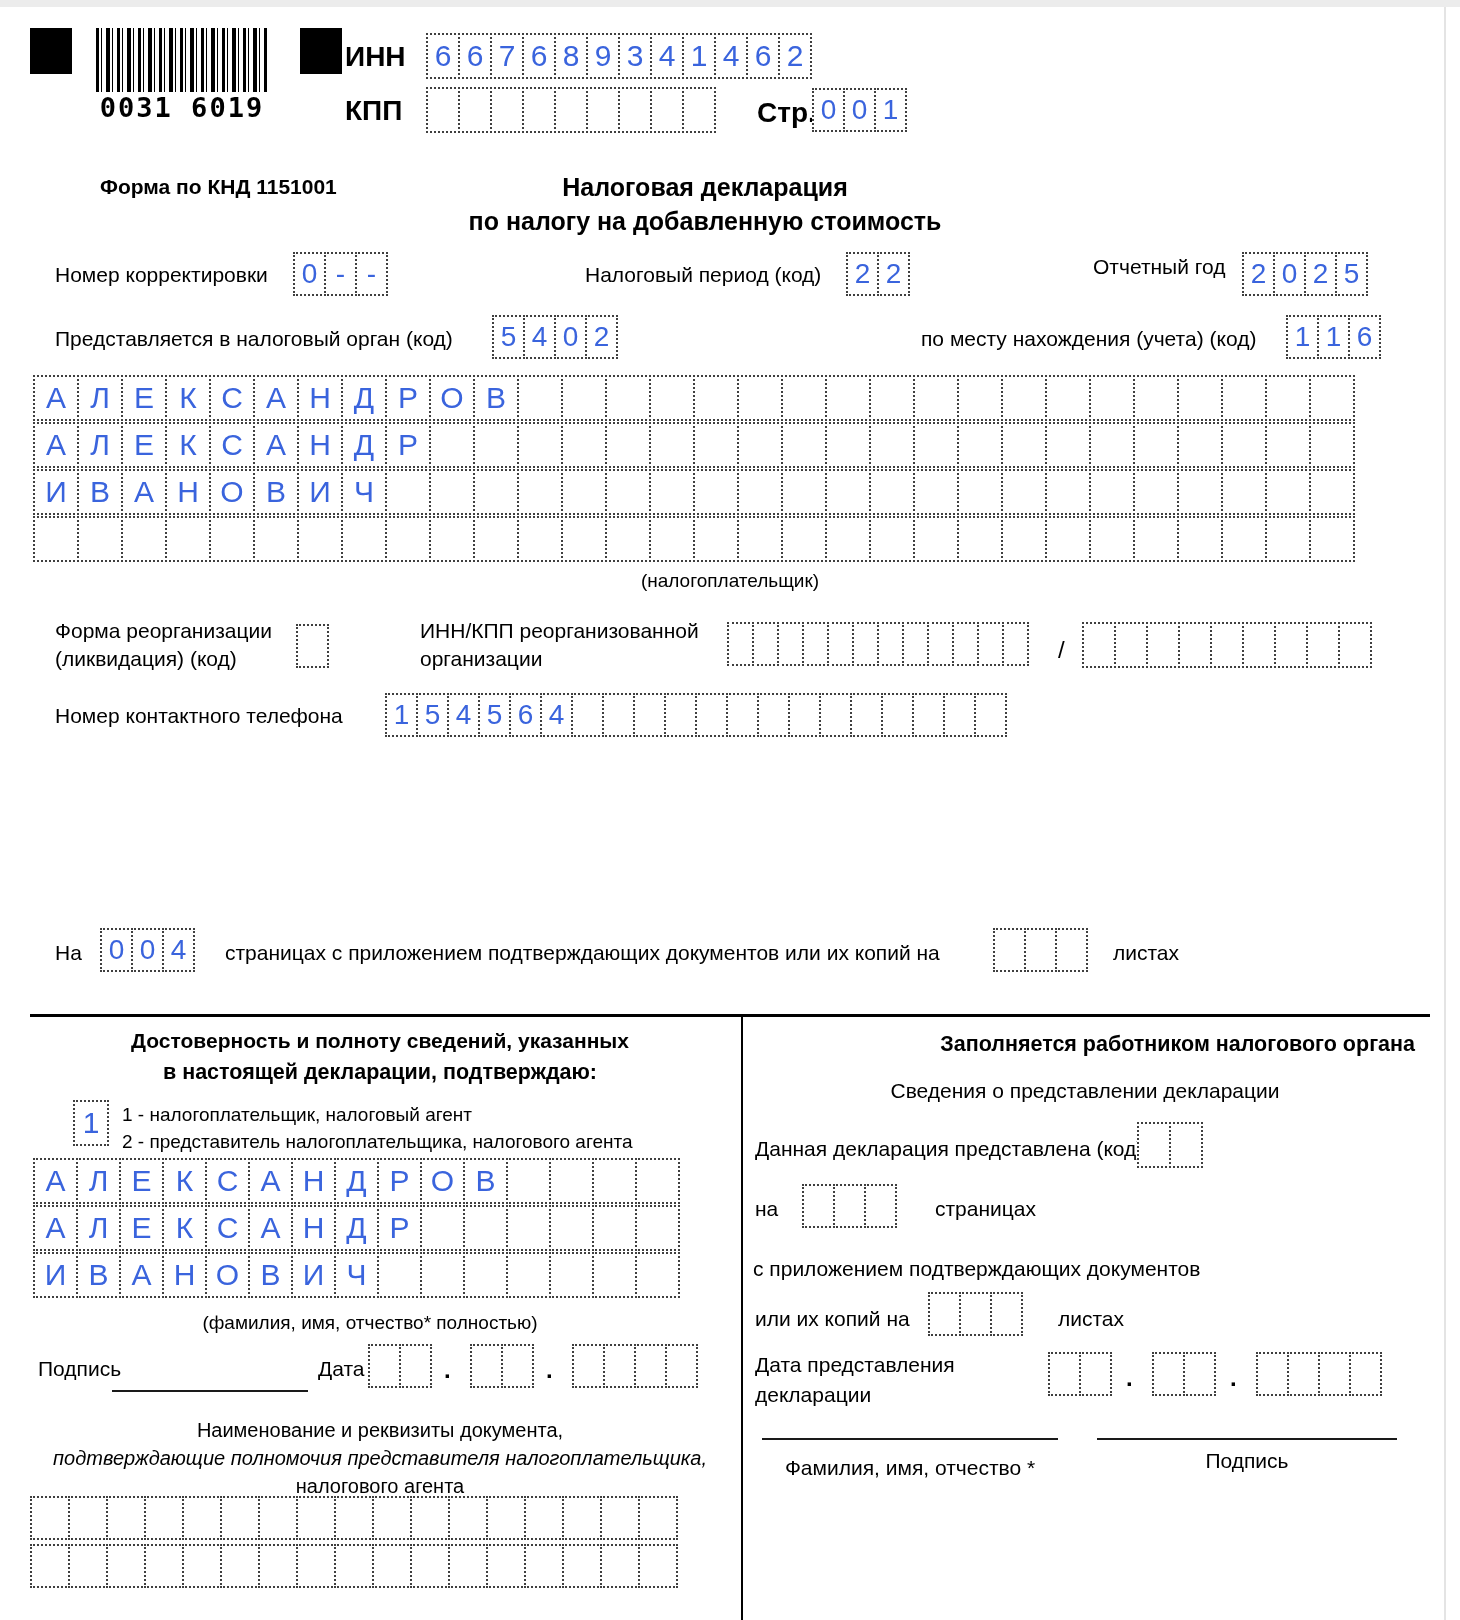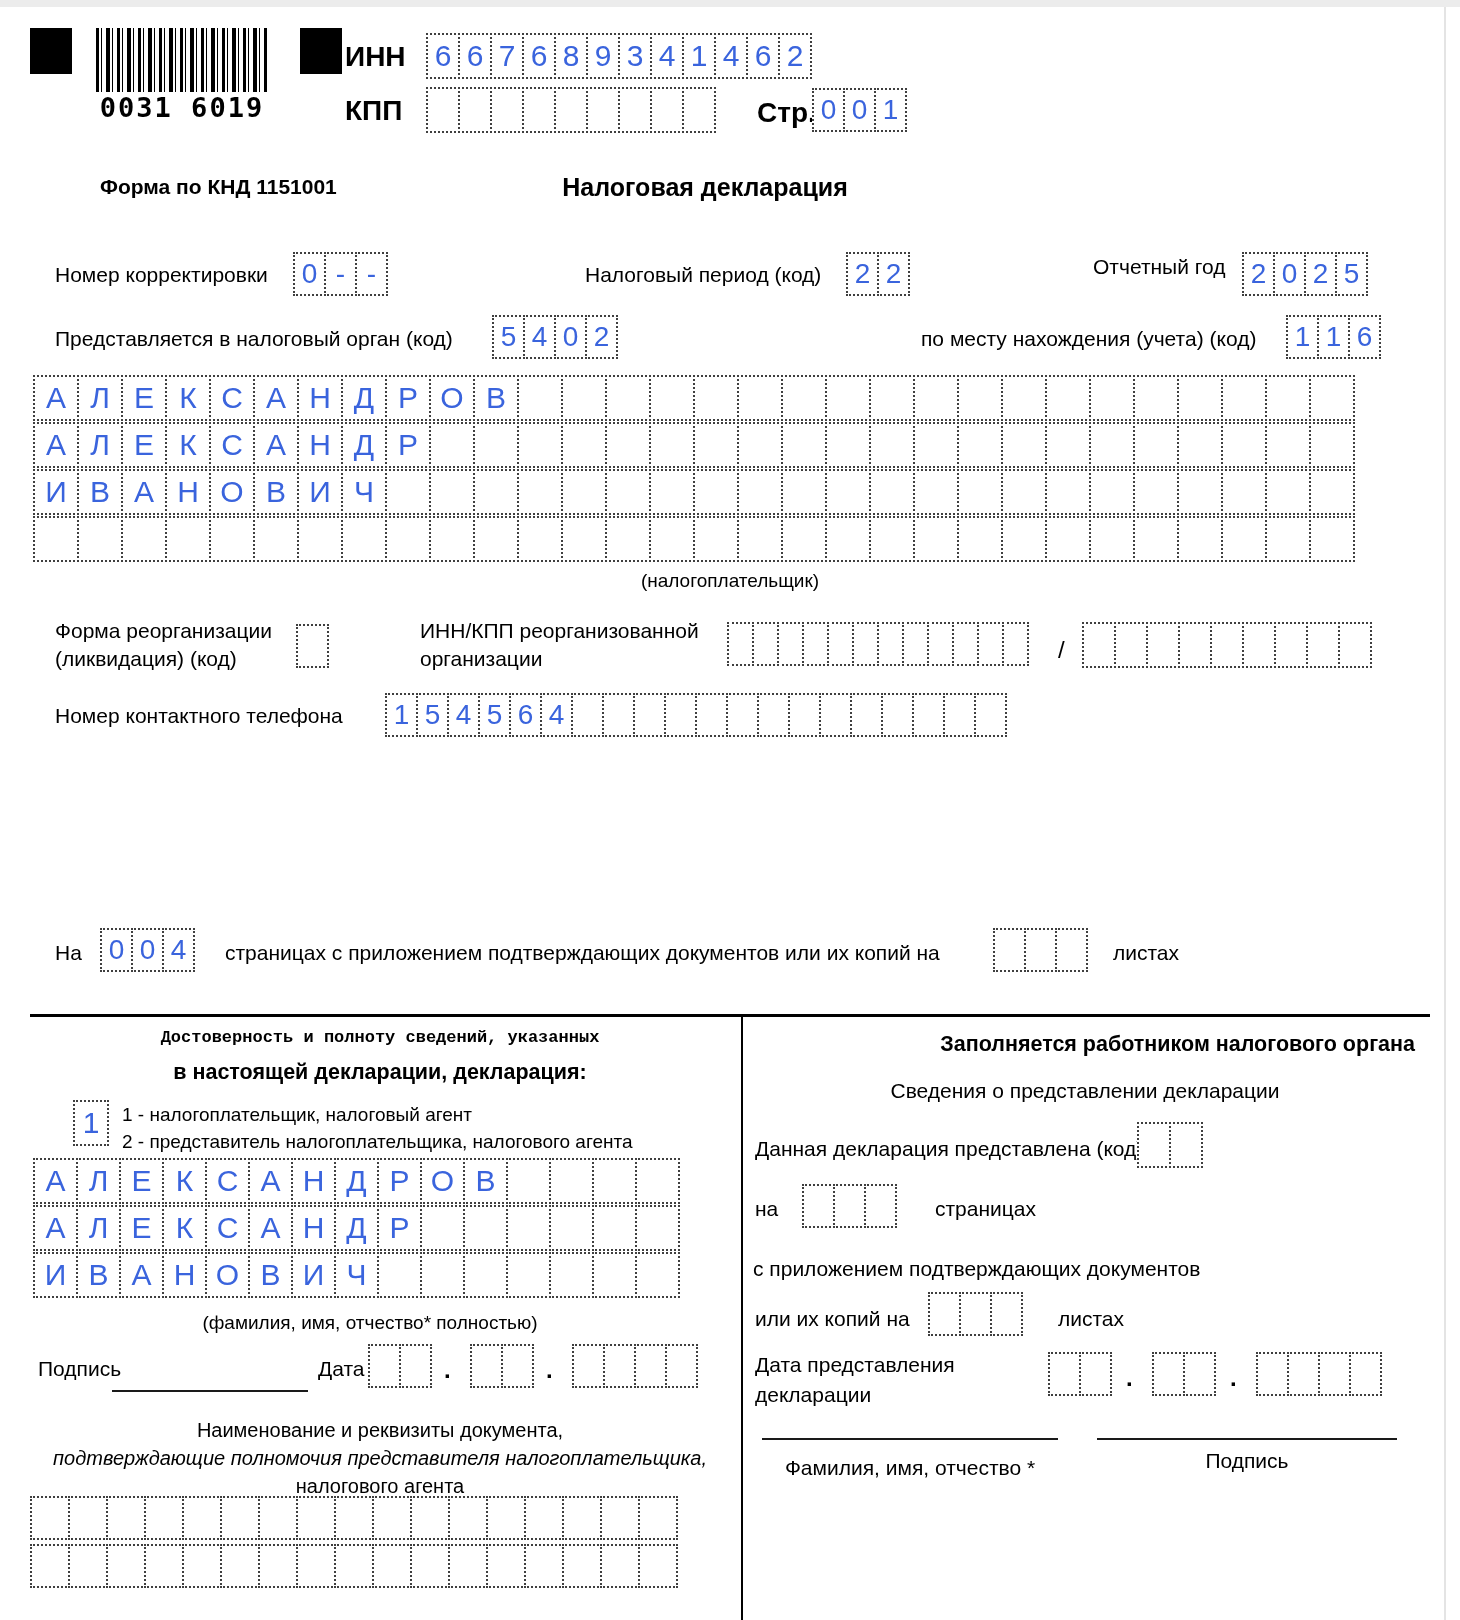--- a/index.html
+++ b/index.html
@@ -71,20 +71,21 @@
     </div>
   <div class="lbl b" style="left:757px;top:96px;font-size:28px;">Стр.</div>
   <div class="cells c33" style="left:812px;top:88px;">
       <div class="cell">0</div>
       <div class="cell">0</div>
       <div class="cell">1</div>
     </div>
 
   <div class="lbl b" style="left:100px;top:174px;">Форма по КНД 1151001</div>
   <div class="lbl b ctr" style="left:355px;top:172px;width:700px;font-size:25px;">Налоговая декларация</div>
+  <div class="lbl b ctr" style="left:355px;top:206px;width:700px;font-size:25px;">по налогу на добавленную стоимость</div>
 
   <div class="lbl" style="left:55px;top:262px;">Номер корректировки</div>
   <div class="cells c33" style="left:293px;top:252px;">
       <div class="cell">0</div>
       <div class="cell">-</div>
       <div class="cell">-</div>
     </div>
   <div class="lbl" style="left:585px;top:262px;">Налоговый период (код)</div>
   <div class="cells c33" style="left:846px;top:252px;">
       <div class="cell">2</div>
@@ -310,22 +311,22 @@
   <div class="cells c33" style="left:993px;top:928px;">
       <div class="cell"></div>
       <div class="cell"></div>
       <div class="cell"></div>
     </div>
   <div class="lbl" style="left:1113px;top:940px;">листах</div>
 
   <div class="hline" style="left:30px;top:1014px;width:1400px;"></div>
   <div class="vline" style="left:741px;top:1014px;height:606px;"></div>
 
-  <div class="lbl b ctr" style="left:40px;top:1028px;width:680px;font-size:17px;font-family:Liberation Mono, monospace;">Достоверность и полноту сведений, указанных</div>
-  <div class="lbl b ctr" style="left:40px;top:1060px;width:680px;font-size:21.5px;">в настоящей декларации, декларация:</div>
+  <div class="lbl b ctr" style="left:40px;top:1028px;width:680px;font-size:21px;">Достоверность и полноту сведений, указанных</div>
+  <div class="lbl b ctr" style="left:40px;top:1060px;width:680px;font-size:21.5px;">в настоящей декларации, подтверждаю:</div>
   <div class="cells c36" style="left:73px;top:1100px;">
       <div class="cell">1</div>
     </div>
   <div class="lbl sm" style="left:122px;top:1104px;">1 - налогоплательщик, налоговый агент</div>
   <div class="lbl sm" style="left:122px;top:1131px;">2 - представитель налогоплательщика, налогового агента</div>
   <div class="cells c45" style="left:33px;top:1158px;">
       <div class="cell">А</div>
       <div class="cell">Л</div>
       <div class="cell">Е</div>
       <div class="cell">К</div>

